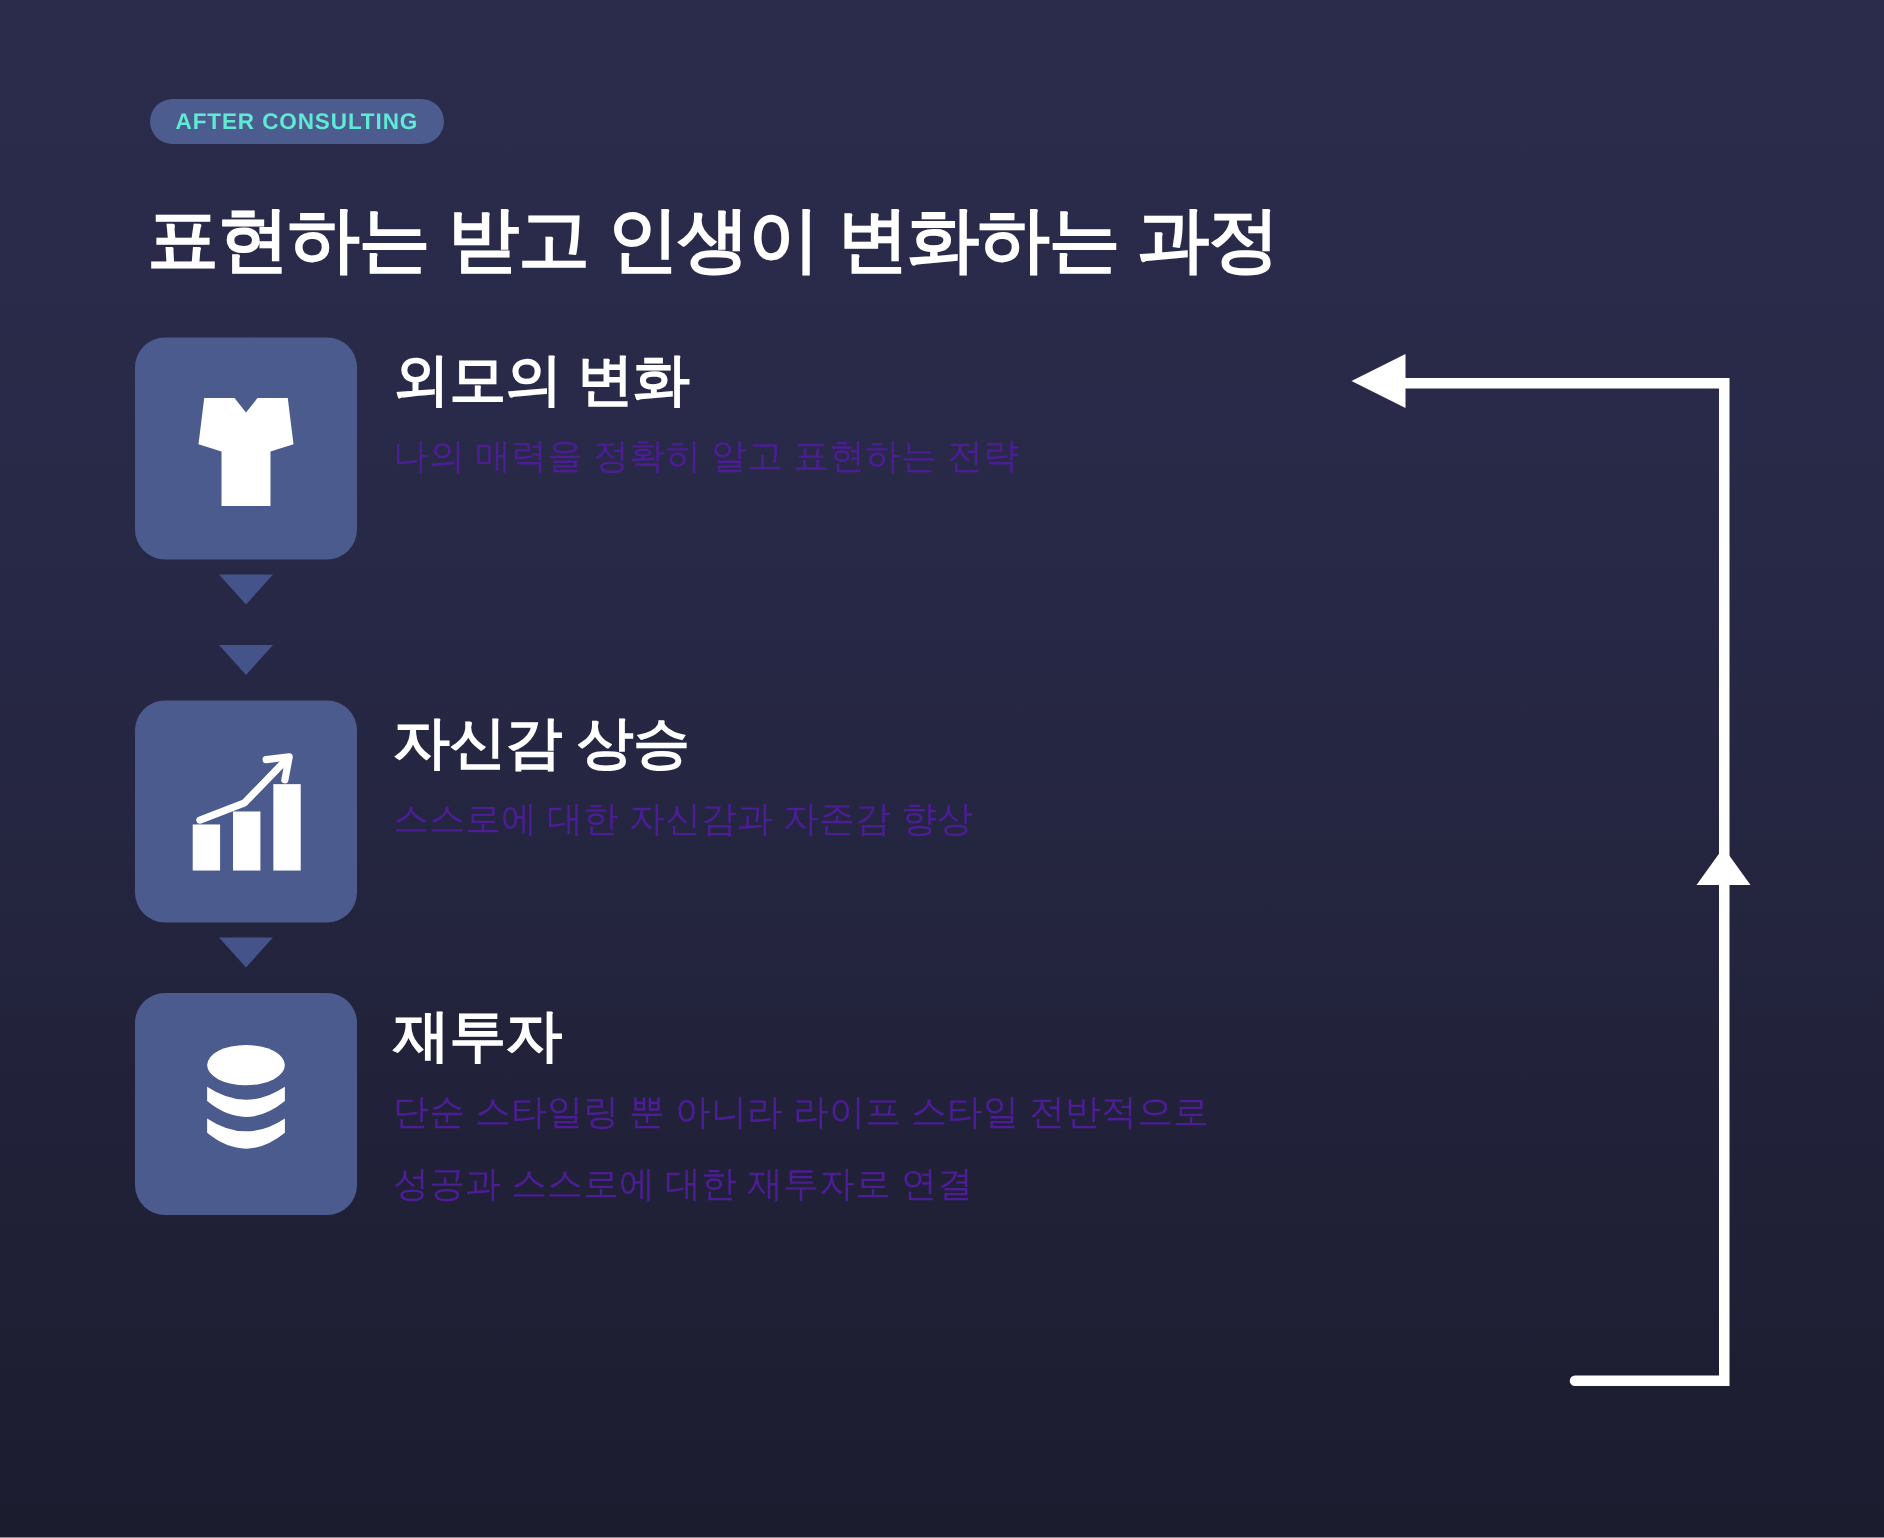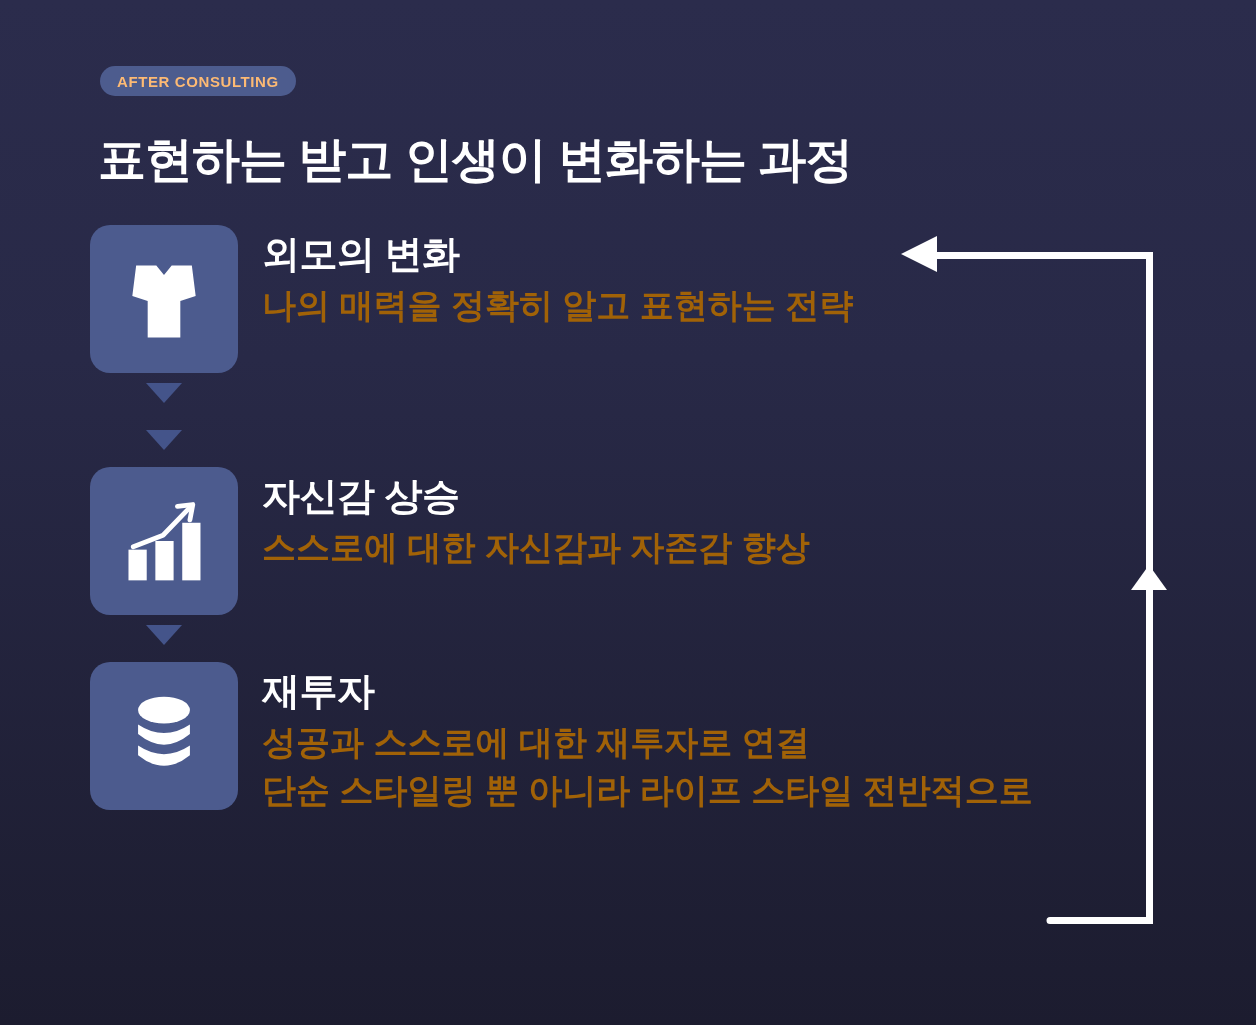--- a/index.html
+++ b/index.html
@@ -22,21 +22,21 @@
     top: 66px;
     height: 30px;
     padding: 0 17px;
     display: inline-flex;
     align-items: center;
     background: #4d5c8e;
     border-radius: 16px;
     font-size: 15px;
     font-weight: 700;
     letter-spacing: 0.6px;
-    color: #fdba74;
+    color: #5eead4;
   }
 
   .page-title {
     position: absolute;
     left: 98px;
     top: 96px;
     font-size: 48px;
     font-weight: 800;
     letter-spacing: -1px;
     color: #ffffff;
@@ -79,24 +79,24 @@
   }
   .step-title {
     font-size: 38px;
     font-weight: 800;
     letter-spacing: -0.5px;
     line-height: 54px;
     color: #ffffff;
     white-space: nowrap;
   }
   .step-desc {
-    font-size: 34px;
-    font-weight: 700;
+    font-size: 24px;
+    font-weight: 400;
     line-height: 48px;
-    color: #a16207;
+    color: #4c1d95;
     white-space: nowrap;
   }
 
   .down-chevron {
     width: 0;
     height: 0;
     border-left: 18px solid transparent;
     border-right: 18px solid transparent;
     border-top: 20px solid #44548a;
     margin: 10px 0 17px 56px;
@@ -166,22 +166,22 @@
       <span>
         <svg viewBox="0 0 100 100">
           <ellipse fill="#ffffff" cx="50" cy="23" rx="27" ry="14"></ellipse>
           <path fill="#ffffff" d="M23,38 Q50,56 77,38 L77,48 Q50,70 23,48 Z"></path>
           <path fill="#ffffff" d="M23,60 Q50,78 77,60 L77,70 Q50,92 23,70 Z"></path>
         </svg>
       </span>
     </div>
     <div class="step-text">
       <div class="step-title">재투자</div>
+      <div class="step-desc">단순 스타일링 뿐 아니라 라이프 스타일 전반적으로</div>
       <div class="step-desc">성공과 스스로에 대한 재투자로 연결</div>
-      <div class="step-desc">단순 스타일링 뿐 아니라 라이프 스타일 전반적으로</div>
     </div>
   </div>
 
 </div>
 
 <svg class="loop-arrow-svg" viewBox="0 0 1256 1025">
   <polyline points="1050,920.5 1149.5,920.5 1149.5,255.5 936,255.5" fill="none" stroke="#ffffff" stroke-width="7" stroke-linecap="round" stroke-linejoin="miter"></polyline>
   <polygon points="901,254 937,236 937,272" fill="#ffffff"></polygon>
   <polygon points="1149,565 1131,590 1167,590" fill="#ffffff"></polygon>
 </svg>

